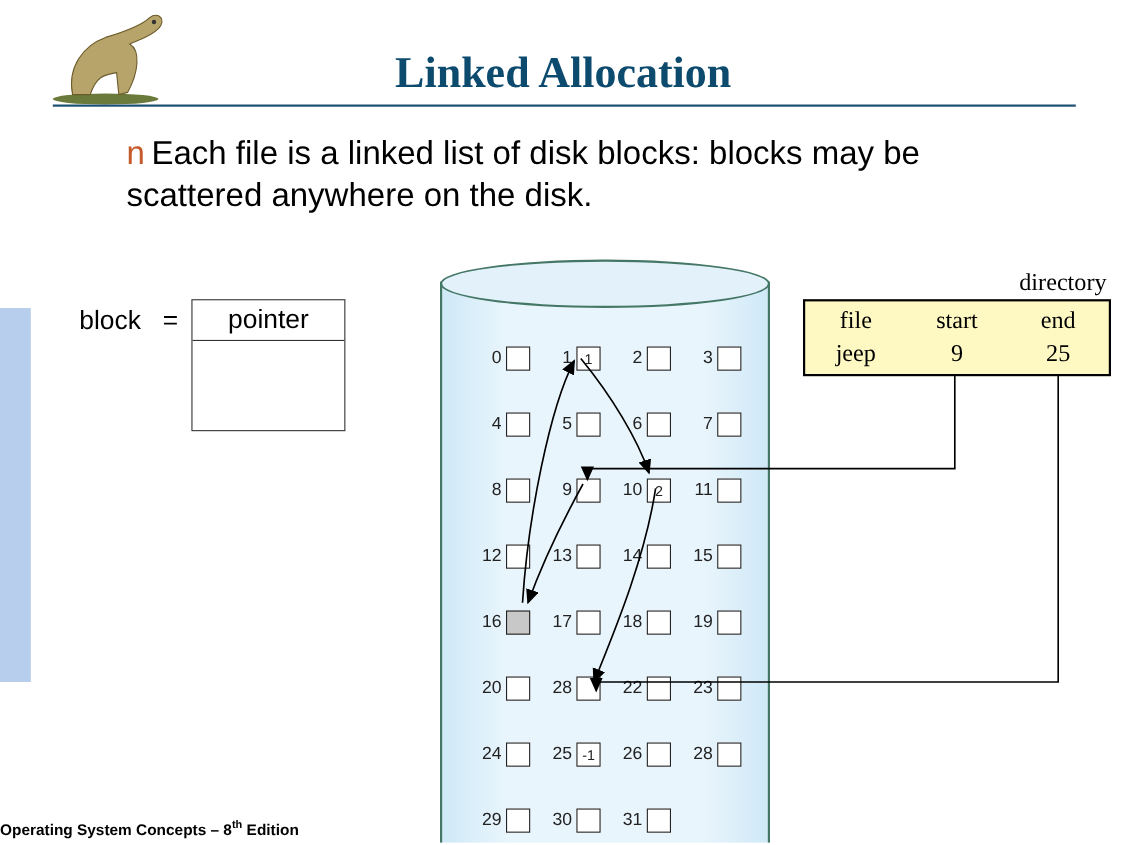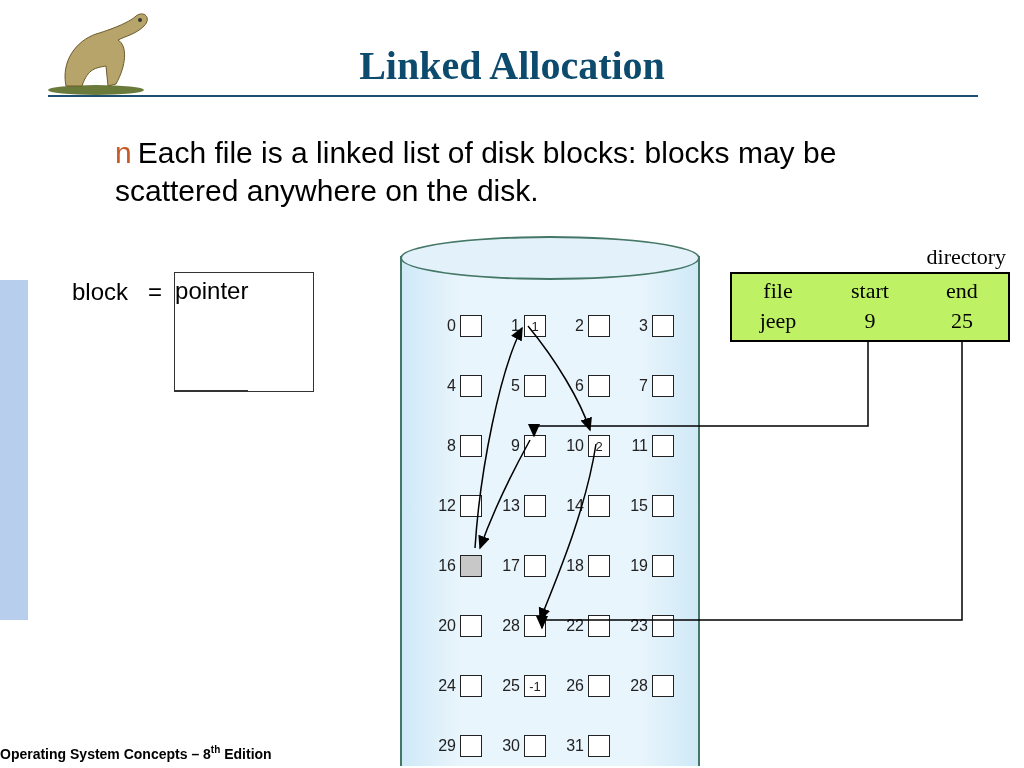--- a/index.html
+++ b/index.html
@@ -39,21 +39,21 @@
   }
   .logo {
     position: absolute;
     top: 6px;
     left: 36px;
     width: 120px;
     height: 90px;
   }
   .bullet-para {
     position: absolute;
-    top: 134px;
+    top: 121px;
     left: 115px;
     width: 820px;
     font-size: 30px;
     color: #000;
     font-family: Arial, sans-serif;
     line-height: 1.25;
   }
   .bullet-mark {
     color: #c55a29;
     font-weight: normal;
@@ -68,21 +68,21 @@
     font-size: 24px;
     font-family: Arial, sans-serif;
   }
   .block-def .lbl { padding-top: 6px; }
   .block-def .eq { padding: 6px 12px 0 20px; }
   .block-def .boxwrap {
     border: 1px solid #333;
     width: 140px;
     height: 120px;
     display: flex;
-    flex-direction: row;
+    flex-direction: column;
   }
   .block-def .ptr { border-bottom: 1px solid #333; text-align: center; padding: 4px 0; }
   .block-def .rest { flex: 1; }
   .footer {
     position: absolute;
     left: 0;
     bottom: 6px;
     font-size: 14px;
     font-weight: bold;
     font-family: Arial, sans-serif;
@@ -157,21 +157,21 @@
     font-size: 22px;
   }
   .dir-box {
     position: absolute;
     right: 14px;
     top: 272px;
     width: 280px;
     border: 2px solid #000;
     font-family: "Times New Roman", serif;
     font-size: 22px;
-    background: #bef264;
+    background: #fef9c3;
   }
   .dir-row {
     display: grid;
     grid-template-columns: 1fr 1fr 1fr;
     text-align: center;
   }
   .dir-row.data div { padding: 2px 0 6px; }
   .dir-row.hdr div { padding: 4px 0 2px; }
 
   svg.arrows { position: absolute; left: 0; top: 0; pointer-events: none; }

